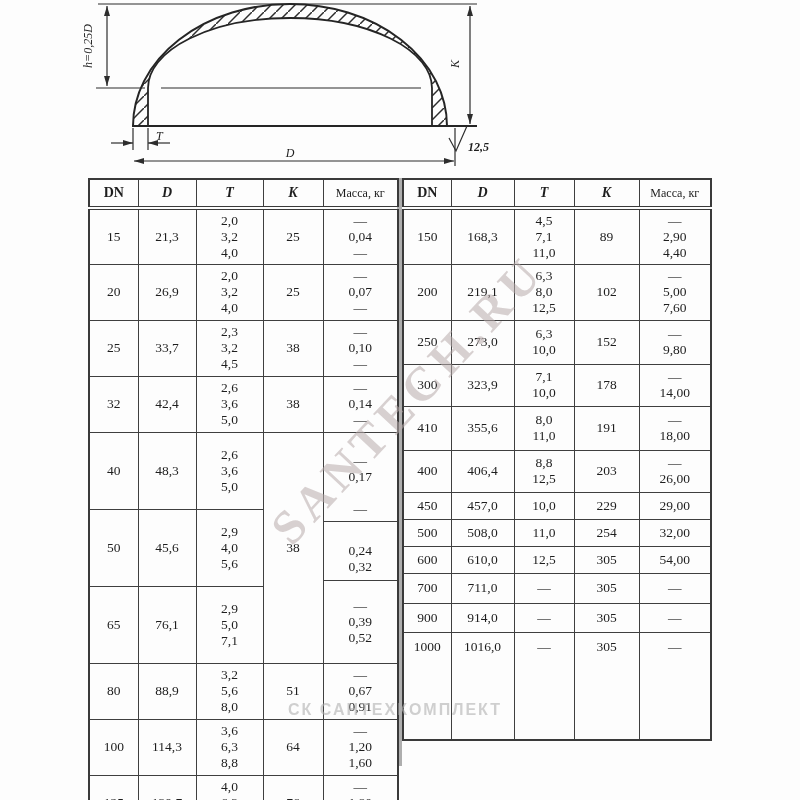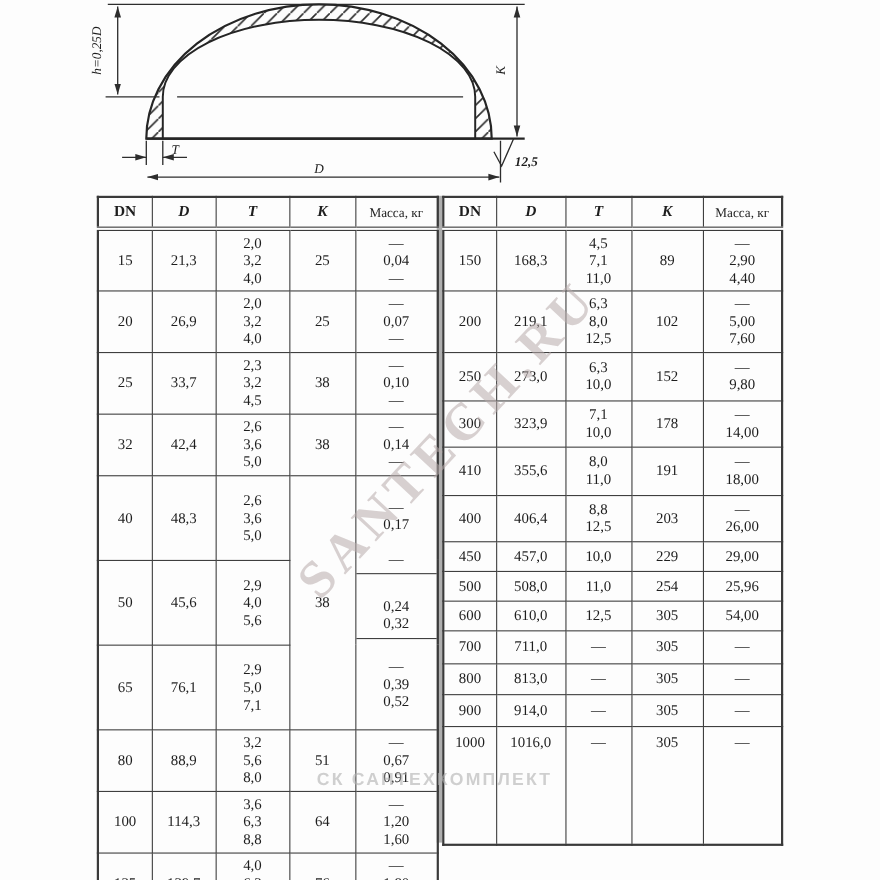--- a/index.html
+++ b/index.html
@@ -295,43 +295,36 @@
         <td>457,0</td>
         <td>10,0</td>
         <td>229</td>
         <td>29,00</td>
       </tr>
       <tr style="height:27px">
         <td>500</td>
         <td>508,0</td>
         <td>11,0</td>
         <td>254</td>
-        <td>25,96</td>
+        <td>32,00</td>
       </tr>
       <tr style="height:27px">
         <td>600</td>
         <td>610,0</td>
         <td>12,5</td>
         <td>305</td>
         <td>54,00</td>
       </tr>
       <tr style="height:30px">
         <td>700</td>
         <td>711,0</td>
         <td>—</td>
         <td>305</td>
         <td>—</td>
       </tr>
-      <tr style="height:28px">
-        <td>800</td>
-        <td>813,0</td>
-        <td>—</td>
-        <td>305</td>
-        <td>—</td>
-      </tr>
       <tr style="height:29px">
         <td>900</td>
         <td>914,0</td>
         <td>—</td>
         <td>305</td>
         <td>—</td>
       </tr>
       <tr class="vtop" style="height:108px">
         <td>1000</td>
         <td>1016,0</td>

